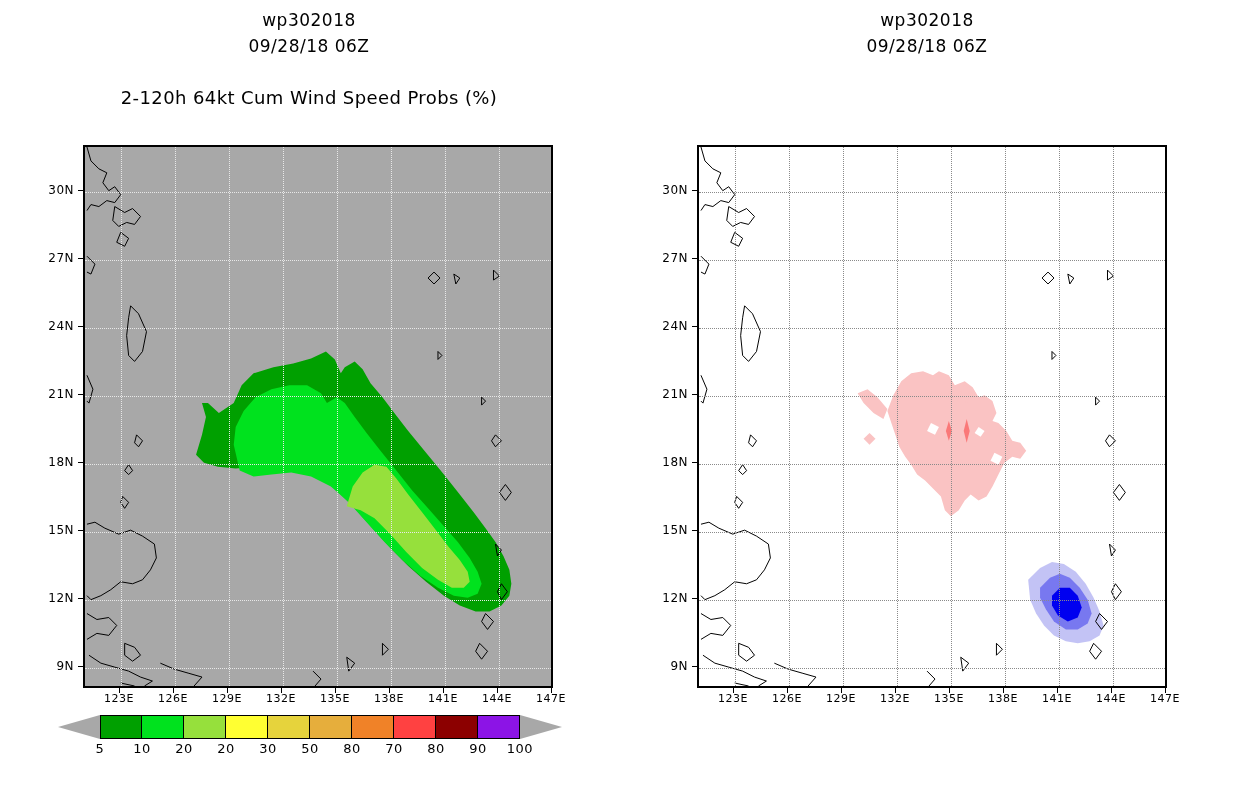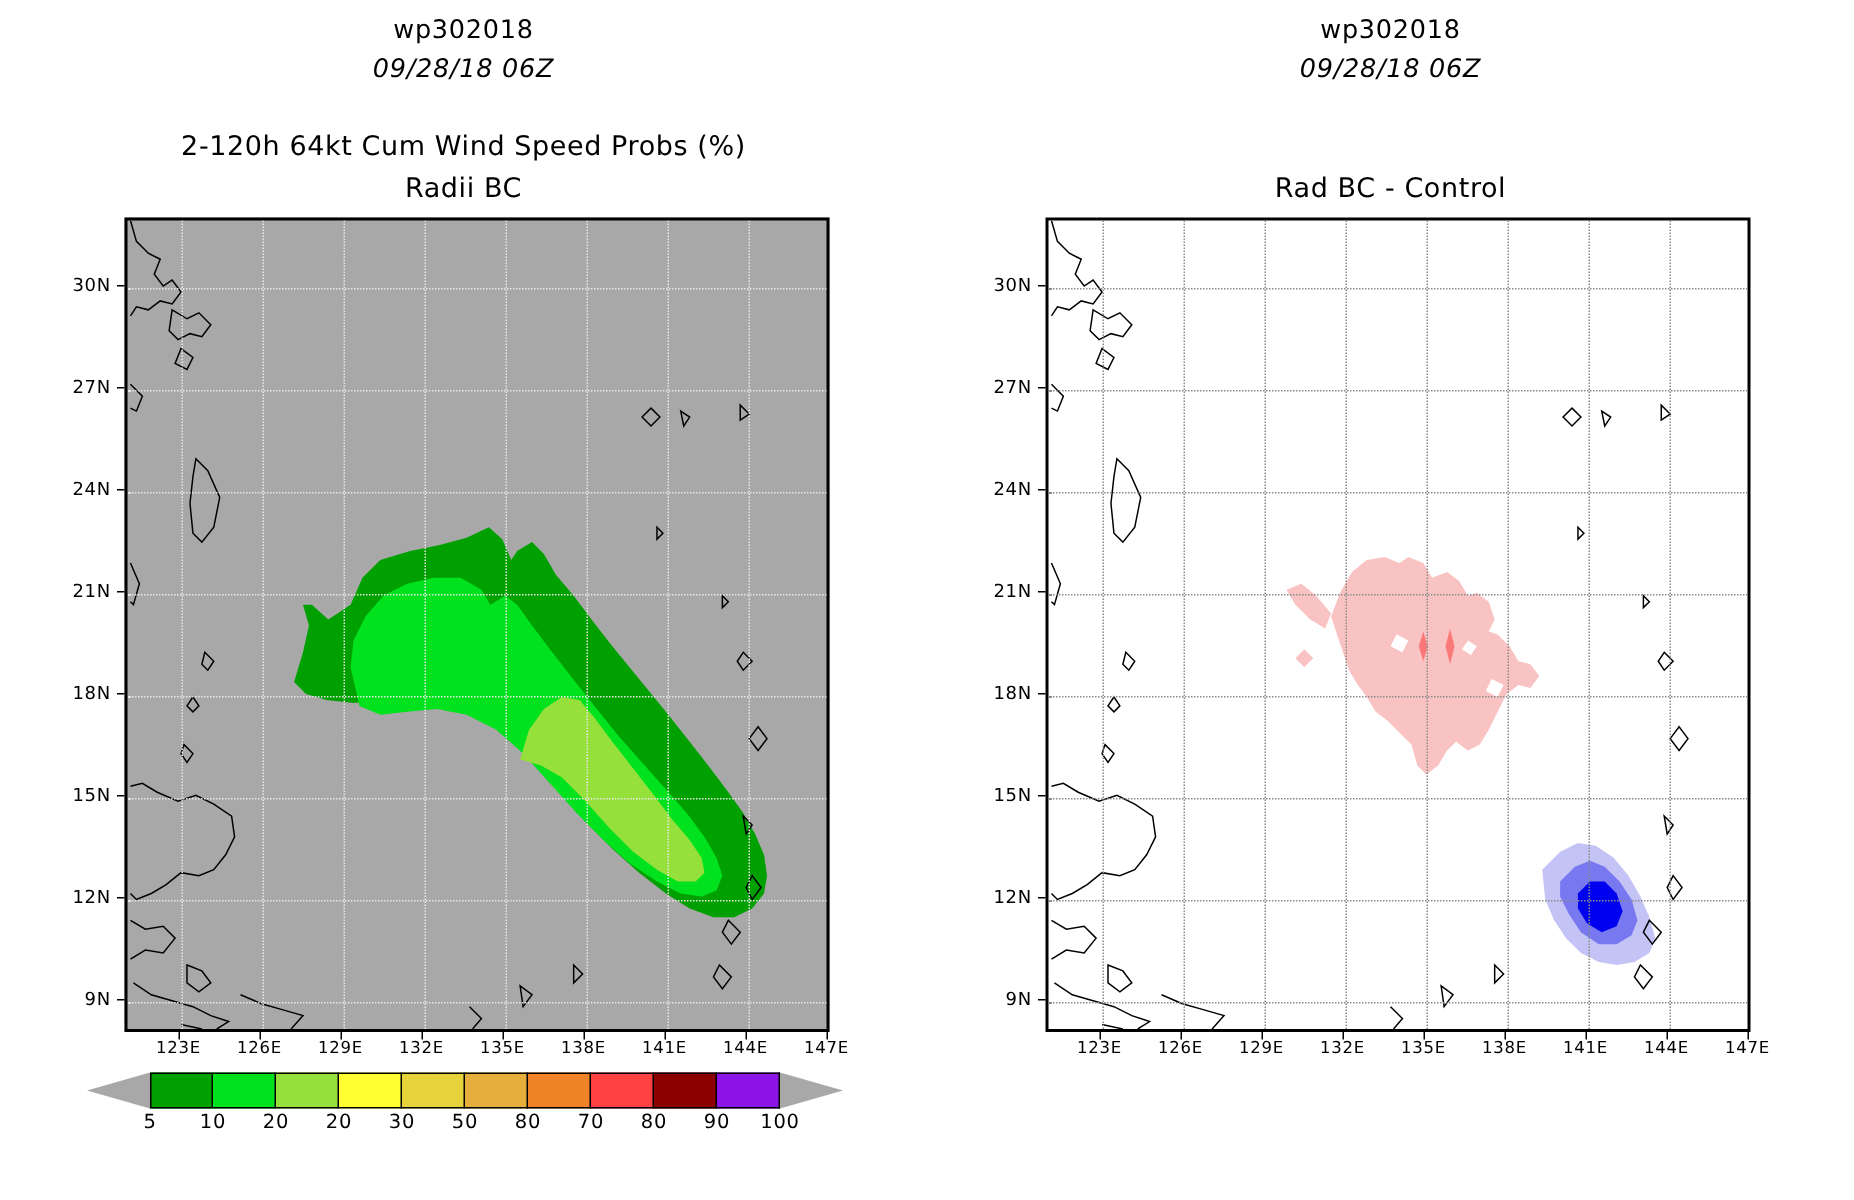--- a/index.html
+++ b/index.html
@@ -5,21 +5,21 @@
   html,body{margin:0;padding:0;background:#ffffff;}
   body{width:1236px;height:800px;font-family:"DejaVu Sans",sans-serif;overflow:hidden;}
   .page{position:relative;width:1236px;height:800px;background:#fff;}
 
   .panel{position:absolute;top:0;height:800px;padding-left:20px;}
   #panel-left{left:0;width:618px;}
   #panel-right{left:618px;width:618px;}
 
   .title-block{position:absolute;left:0;width:618px;text-align:center;color:#000;}
   .t-storm{top:10px;font-size:17px;letter-spacing:0.5px;font-family:"DejaVu Sans",sans-serif;}
-  .t-date{top:36px;font-size:17px;letter-spacing:0.5px;font-style:italic;}
+  .t-date{top:36px;font-size:17px;letter-spacing:0.5px;}
   .t-main{top:87px;font-size:18px;letter-spacing:0.4px;}
   .t-sub{top:115px;font-size:18px;letter-spacing:0.4px;}
 
   
   .frame{position:absolute;border:2px solid #000;box-sizing:border-box;overflow:hidden;}
   #map-left{left:83px;top:145px;width:470px;height:543px;background:#a8a8a8;}
   #map-right{left:79px;top:145px;width:470px;height:543px;background:#ffffff;}
 
   .grid-line{position:absolute;background:transparent;}
   .gl-v{width:0;border-left:1px dotted #8a8a8a;top:0;bottom:0;}
@@ -47,21 +47,20 @@
 </style>
 </head>
 <body>
 
 <div class="page">
 
   <div class="panel" id="panel-left">
     <div class="title-block t-storm">wp302018</div>
     <div class="title-block t-date">09/28/18 06Z</div>
     <div class="title-block t-main">2-120h 64kt Cum Wind Speed Probs (%)</div>
-    <div class="title-block t-sub">Radii BC</div>
 
     <div class="frame" id="map-left">
       <svg class="overlay" viewBox="0 0 470 543" preserveAspectRatio="none">
 
         <path d="M112,310 L118,290 L122,272 L118,258 L124,258 L135,268 L150,258 L158,240 L170,228 L190,222 L210,218 L228,213 L243,206 L252,214 L258,228 L262,222 L272,216 L280,224 L288,238 L300,252 L312,268 L326,286 L344,308 L362,330 L378,350 L392,368 L404,384 L414,398 L422,412 L428,426 L430,440 L428,452 L420,462 L408,468 L394,468 L378,462 L362,452 L344,438 L326,422 L308,404 L290,384 L272,364 L252,344 L232,330 L212,322 L192,320 L172,322 L152,324 L134,322 L120,318 Z" fill="#00a000"></path>
 
         <path d="M150,300 L152,282 L160,266 L172,252 L188,244 L206,240 L224,240 L238,248 L244,258 L254,252 L262,258 L272,272 L284,288 L298,306 L314,326 L330,346 L346,364 L362,382 L376,398 L388,414 L396,428 L400,440 L396,450 L386,454 L372,452 L356,444 L338,432 L320,416 L302,398 L284,378 L266,358 L248,342 L228,332 L208,328 L188,330 L170,332 L156,326 Z" fill="#00e21e"></path>
 
         <path d="M264,362 L270,342 L280,328 L292,320 L304,322 L314,334 L326,350 L340,368 L354,386 L366,402 L378,416 L386,428 L388,438 L382,444 L370,444 L356,436 L340,424 L324,408 L308,390 L292,374 L278,366 Z" fill="#96e03c"></path>
       </svg>
@@ -185,21 +184,20 @@
         <div class="cbar-lab" style="left:373px">80</div>
         <div class="cbar-lab" style="left:415px">90</div>
         <div class="cbar-lab" style="left:457px">100</div>
       </div>
     </div>
   </div>
 
   <div class="panel" id="panel-right">
     <div class="title-block t-storm">wp302018</div>
     <div class="title-block t-date">09/28/18 06Z</div>
-    <div class="title-block t-sub">Rad BC - Control</div>
 
     <div class="frame" id="map-right">
       <svg class="overlay" viewBox="0 0 470 543" preserveAspectRatio="none">
 
         <path d="M196,250 L204,236 L214,228 L226,226 L236,230 L242,226 L252,230 L258,240 L268,236 L276,242 L282,252 L288,250 L296,256 L300,268 L296,276 L302,278 L310,286 L316,296 L324,298 L330,306 L324,314 L316,312 L308,318 L302,330 L296,342 L290,352 L282,356 L274,350 L268,356 L262,366 L254,372 L248,366 L244,352 L236,344 L228,336 L220,330 L214,320 L208,312 L202,302 L198,290 L194,278 L190,266 Z" fill="#fac3c3"></path>
         <path d="M160,248 L170,244 L180,252 L190,264 L186,274 L176,268 L166,258 Z" fill="#fac3c3"></path>
         <path d="M172,288 L178,294 L172,300 L166,294 Z" fill="#fac3c3"></path>
         <path d="M268,240 L276,248 L270,258 L262,250 Z" fill="#fac3c3"></path>
 
         <path d="M234,278 L242,282 L238,290 L230,286 Z" fill="#ffffff"></path>

